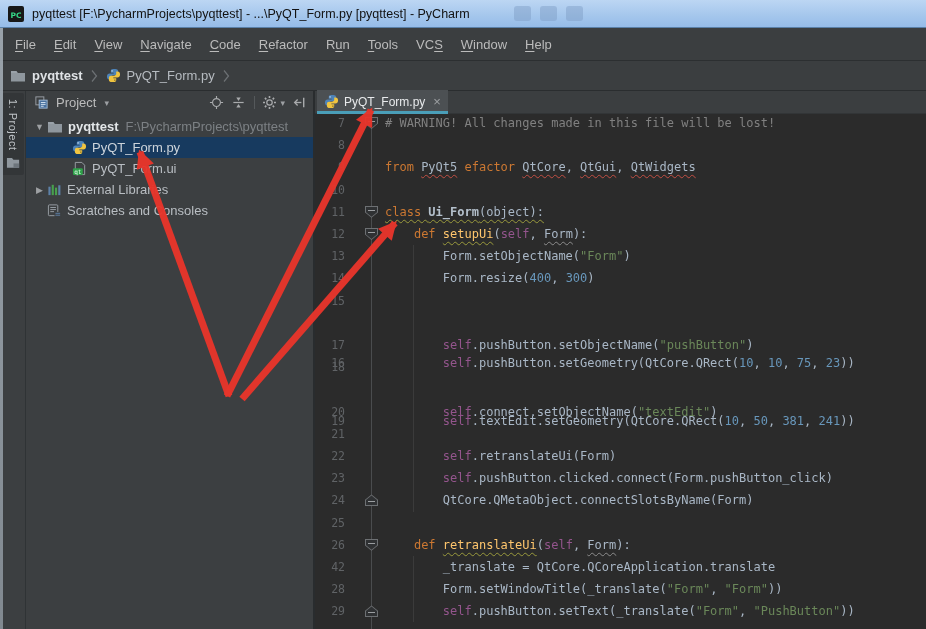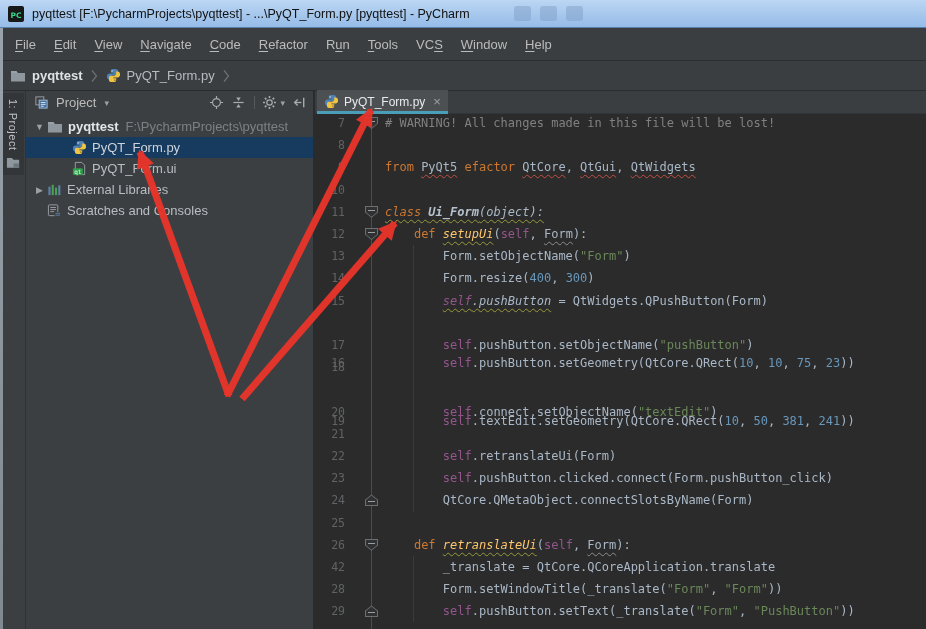--- a/index.html
+++ b/index.html
@@ -65,21 +65,21 @@
     font-family:"DejaVu Sans Mono",monospace;font-size:12px;}
   .fold-line{position:absolute;left:56px;top:8px;bottom:0;width:1px;background:#4a4c4e;}
   .indent-guide{position:absolute;left:98px;width:1px;background:#3b3b3b;}
   .code-line{position:absolute;left:0;right:0;height:22px;display:flex;align-items:center;}
   .gutter-num{position:absolute;left:0;width:30px;text-align:right;color:#606366;font-size:11.5px;}
   .code-text{position:absolute;left:70px;white-space:pre;color:#a9b7c6;}
   .tok{white-space:pre;}
   .t-d{color:#a9b7c6}.t-k{color:#cc7832}.t-s{color:#6a8759}.t-n{color:#6897bb}
   .t-c{color:#808080}.t-slf{color:#94558d}.t-fn{color:#ffc66d}.t-cls{color:#b4c0cc;font-weight:bold}
   .w-r{text-decoration:underline wavy #c34f44;text-decoration-thickness:1px;text-underline-offset:2.5px;}
-  .w-g{text-decoration:underline wavy #9a9a3c;text-decoration-thickness:1px;text-underline-offset:2.5px;font-style:italic;}
+  .w-g{text-decoration:underline wavy #9a9a3c;text-decoration-thickness:1px;text-underline-offset:2.5px;}
   .w-y{text-decoration:underline wavy #8d8d8d;text-decoration-thickness:1px;text-underline-offset:2.5px;}
 
   .fold{position:absolute;left:50px;width:13px;height:12px;top:5px;}
   .fold .fb{position:absolute;inset:0;background:#6d7073;}
   .fold .fi{position:absolute;inset:1px;background:#2f3133;}
   .fold.open .fb{clip-path:polygon(0 0,100% 0,100% 55%,50% 100%,0 55%);}
   .fold.open .fi{clip-path:polygon(0 0,100% 0,100% 55%,50% 100%,0 55%);}
   .fold.close .fb{clip-path:polygon(0 45%,50% 0,100% 45%,100% 100%,0 100%);}
   .fold.close .fi{clip-path:polygon(0 45%,50% 0,100% 45%,100% 100%,0 100%);}
   .fold .fm{position:absolute;left:3px;right:3px;height:1px;background:#9a9da0;}
@@ -334,21 +334,20 @@
           <div class="code-line" style="top: 131.2px;">
             <span class="gutter-num">13</span>
             <span class="code-text"><span class="tok t-d">        Form.setObjectName(</span><span class="tok t-s">"Form"</span><span class="tok t-d">)</span></span>
           </div>
           <div class="code-line" style="top: 153.4px;">
             <span class="gutter-num">14</span>
             <span class="code-text"><span class="tok t-d">        Form.resize(</span><span class="tok t-n">400</span><span class="tok t-d">, </span><span class="tok t-n">300</span><span class="tok t-d">)</span></span>
           </div>
           <div class="code-line" style="top: 175.6px;">
             <span class="gutter-num">15</span>
-            <span class="code-text"><span class="tok t-d">        </span><span class="tok t-slf w-g">self</span><span class="tok t-d w-g">.pushButton</span><span class="tok t-d"> = QtWidgets.QPushButton(Form)</span></span>
           </div>
           <div class="code-line" style="top: 197.8px; margin-top: 40px;">
             <span class="gutter-num">16</span>
             <span class="code-text"><span class="tok t-d">        </span><span class="tok t-slf">self</span><span class="tok t-d">.pushButton.setGeometry(QtCore.QRect(</span><span class="tok t-n">10</span><span class="tok t-d">, </span><span class="tok t-n">10</span><span class="tok t-d">, </span><span class="tok t-n">75</span><span class="tok t-d">, </span><span class="tok t-n">23</span><span class="tok t-d">))</span></span>
           </div>
           <div class="code-line" style="top: 220px;">
             <span class="gutter-num">17</span>
             <span class="code-text"><span class="tok t-d">        </span><span class="tok t-slf">self</span><span class="tok t-d">.pushButton.setObjectName(</span><span class="tok t-s">"pushButton"</span><span class="tok t-d">)</span></span>
           </div>
           <div class="code-line" style="top: 242.2px;">

